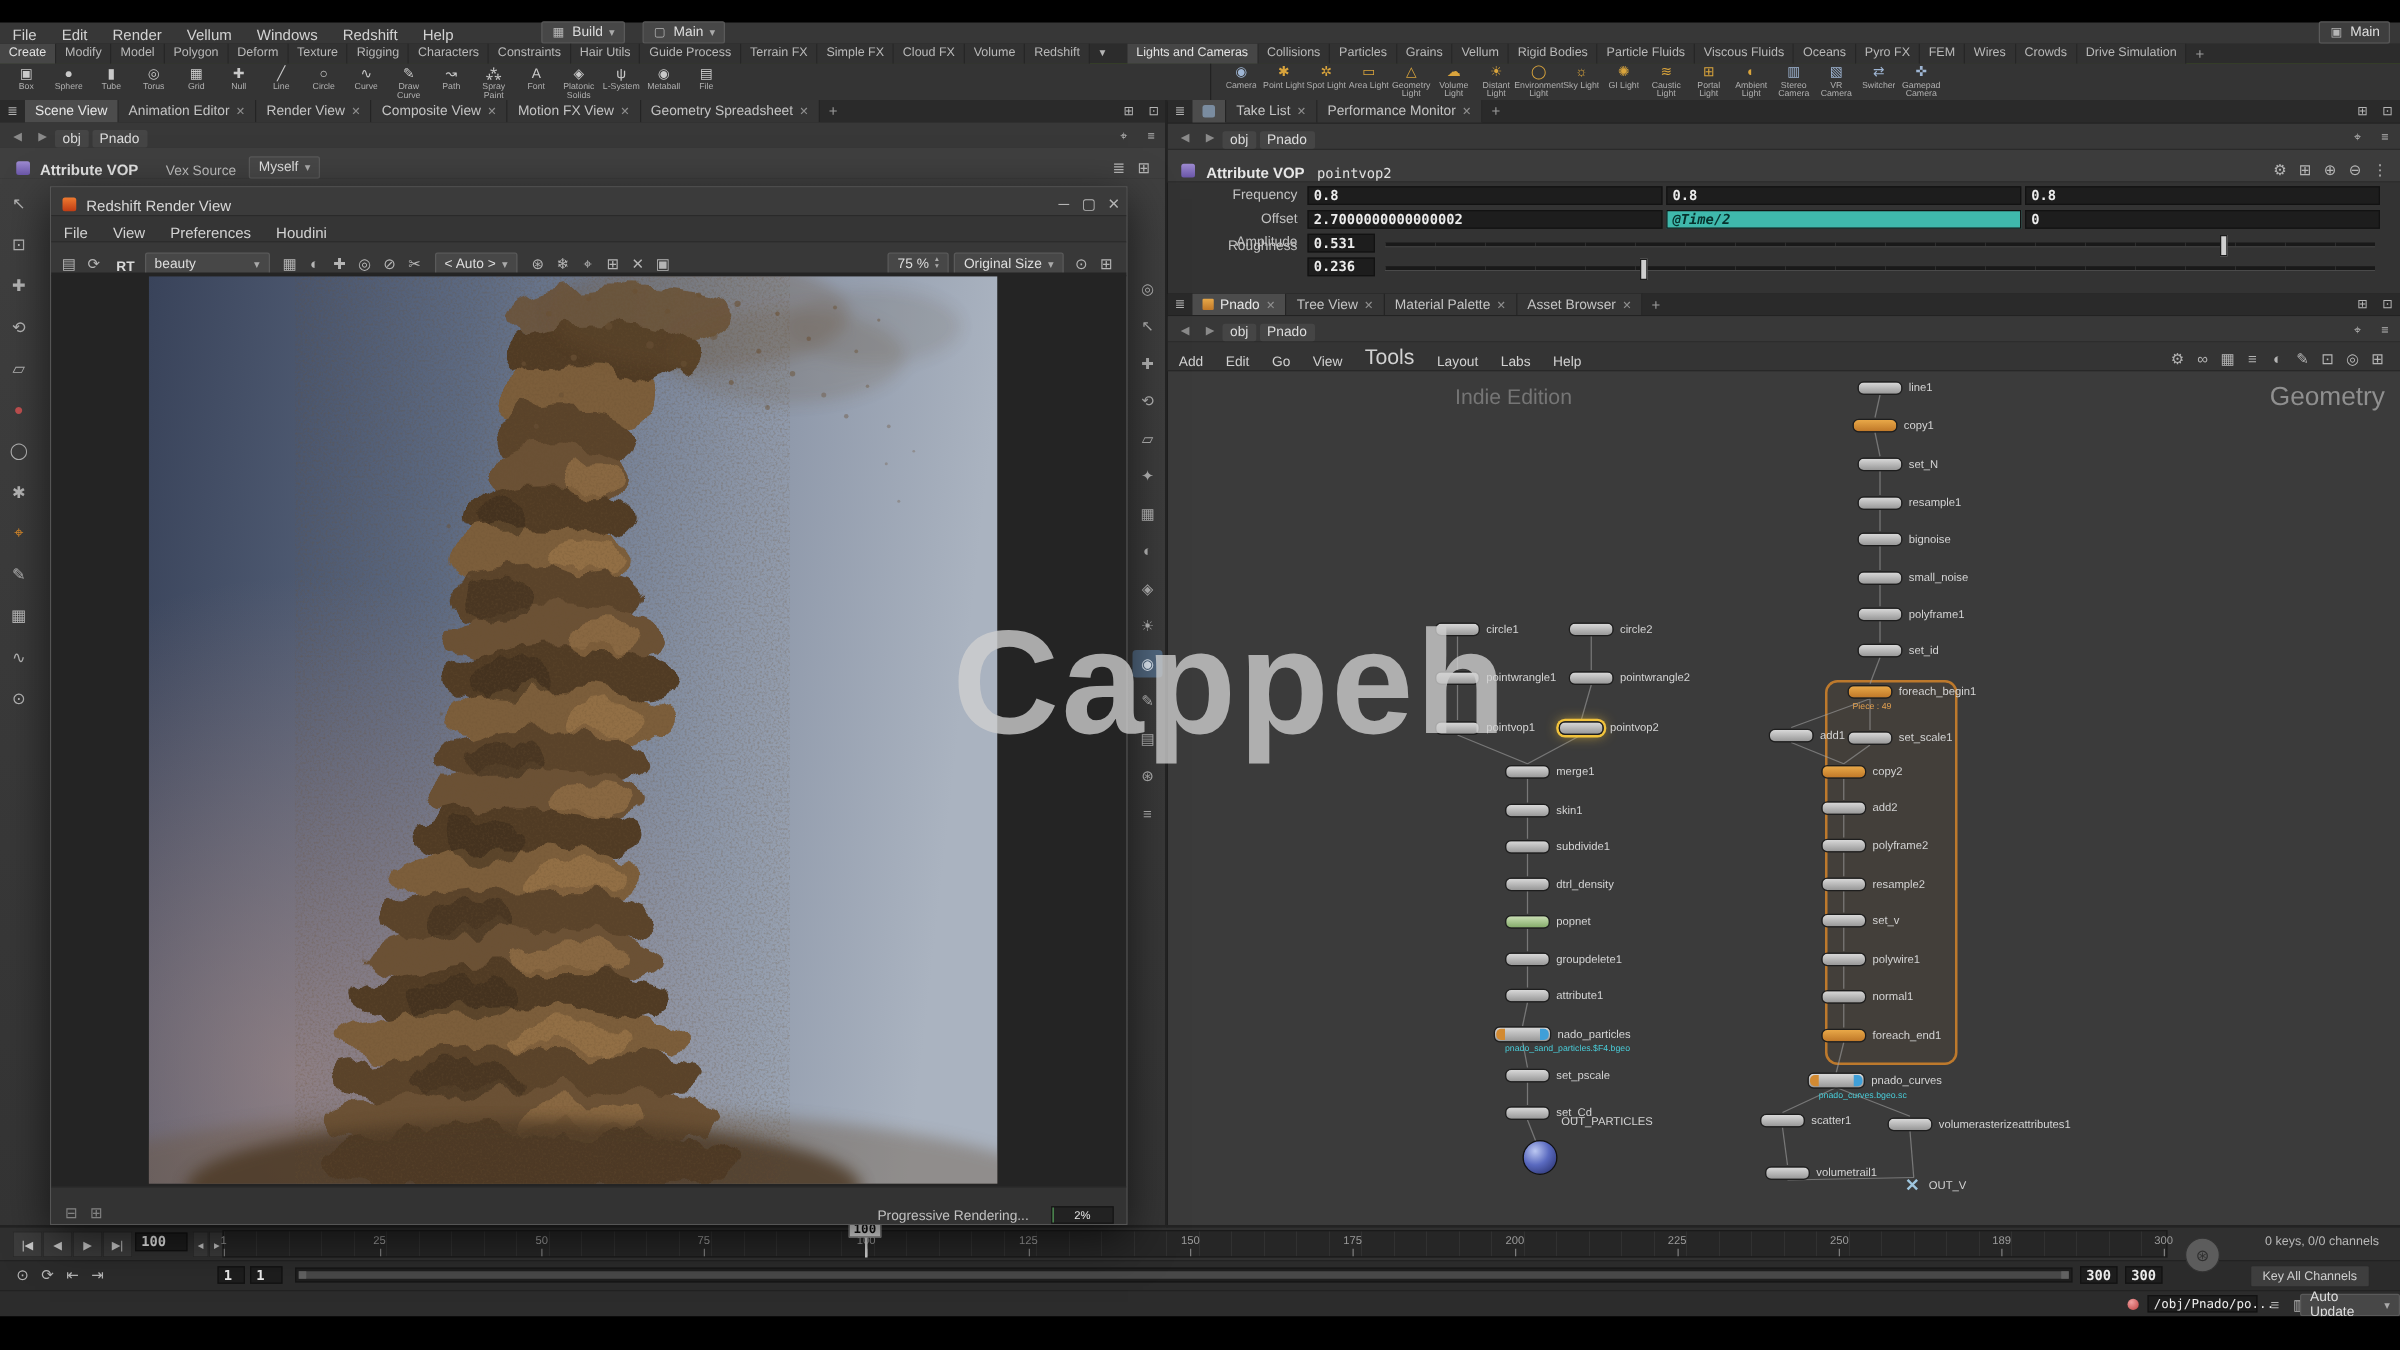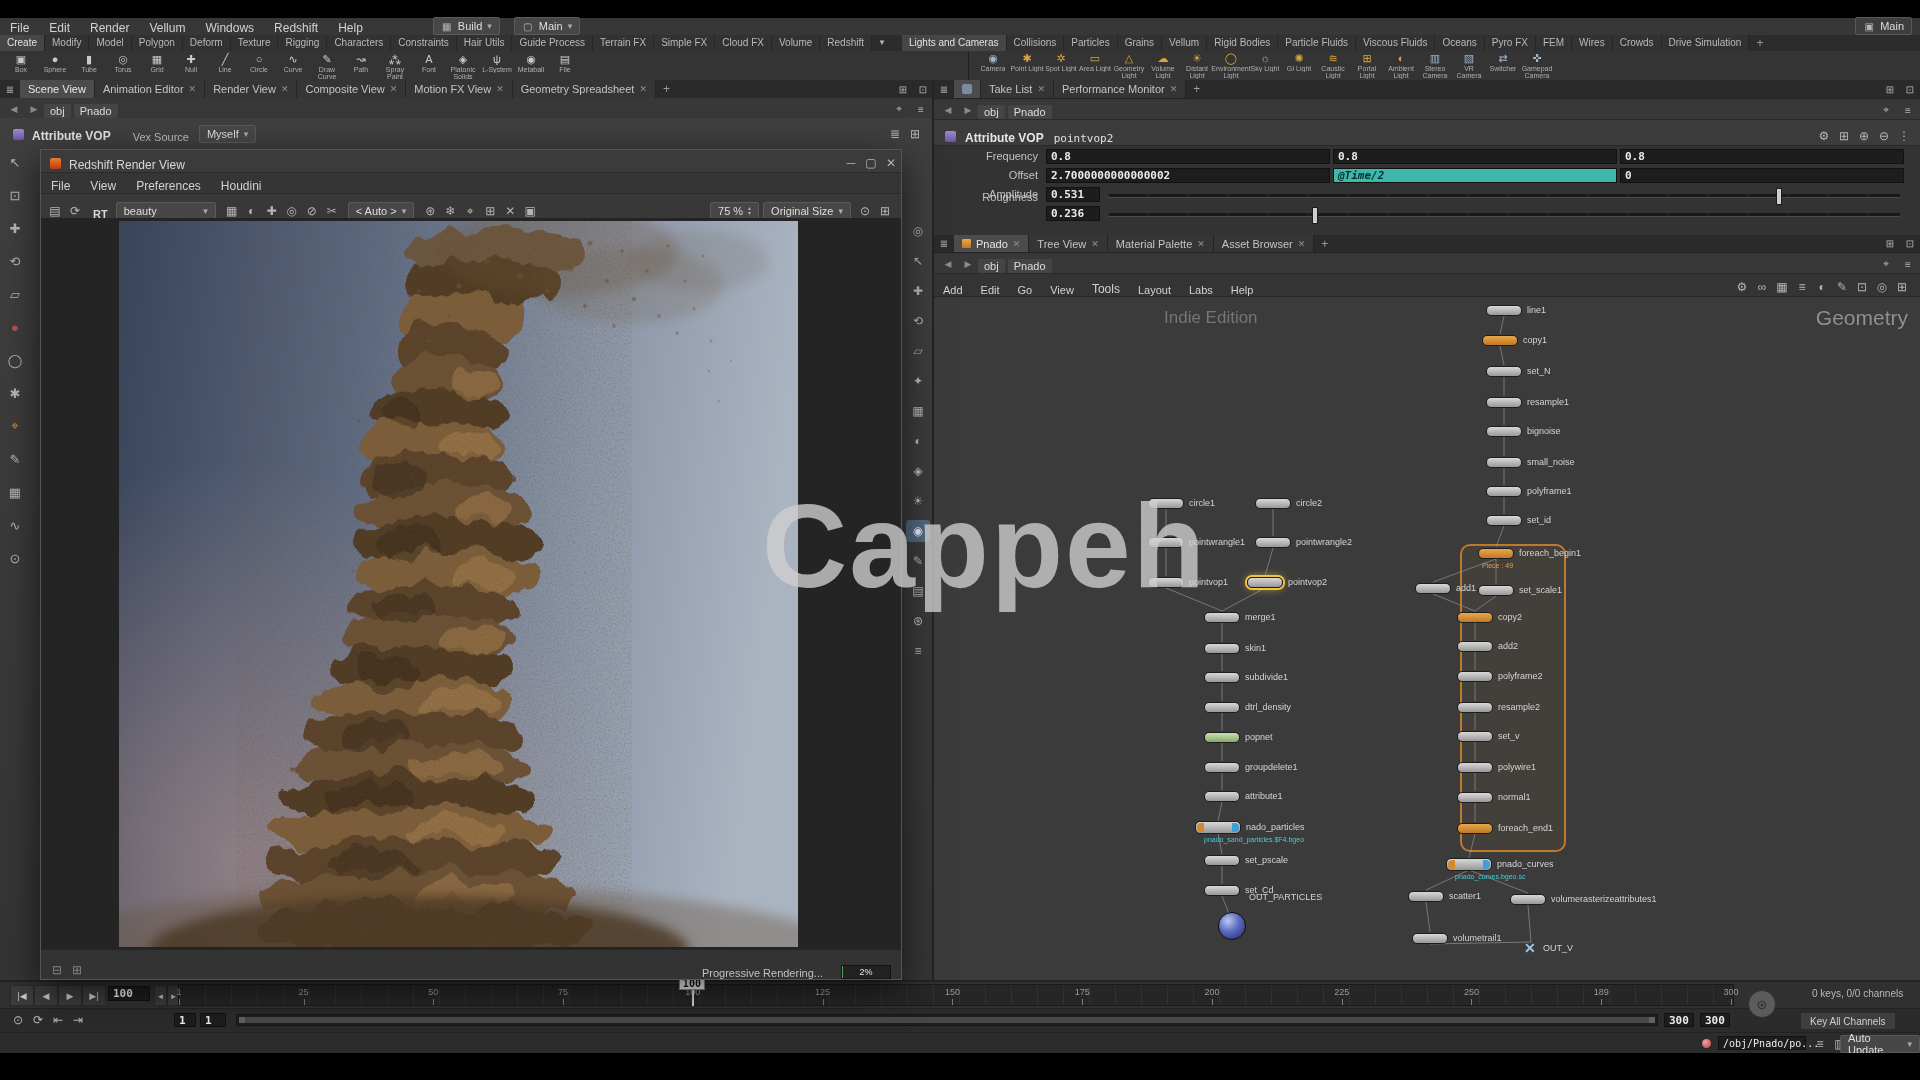--- a/index.html
+++ b/index.html
@@ -667,21 +667,21 @@
         <div style="flex: 1 1 0%;"></div>
         <div class="ico" style="font-size: 10px; margin-right: 2px;">⌖</div>
         <div class="ico" style="font-size: 10px; margin-right: 2px;">≡</div>
       </div>
     <div class="row" style="height:22px;background:#343434;border-bottom:1px solid #282828">
       <div class="row" id="nwp-menus">
           <div class="menu-item" style="font-size: 11px; padding: 0px 9px;">Add</div>
           <div class="menu-item" style="font-size: 11px; padding: 0px 9px;">Edit</div>
           <div class="menu-item" style="font-size: 11px; padding: 0px 9px;">Go</div>
           <div class="menu-item" style="font-size: 11px; padding: 0px 9px;">View</div>
-          <div class="menu-item" style="font-size: 12px; padding: 0px 9px;">Tools</div>
+          <div class="menu-item" style="font-size: 17px; padding: 0px 9px;">Tools</div>
           <div class="menu-item" style="font-size: 11px; padding: 0px 9px;">Layout</div>
           <div class="menu-item" style="font-size: 11px; padding: 0px 9px;">Labs</div>
           <div class="menu-item" style="font-size: 11px; padding: 0px 9px;">Help</div>
         </div>
       <div style="flex:1"></div>
       <div class="row" id="nwp-menu-icons" style="margin-right:8px">
           <div class="ico">⚙</div>
           <div class="ico">∞</div>
           <div class="ico">▦</div>
           <div class="ico">≡</div>

